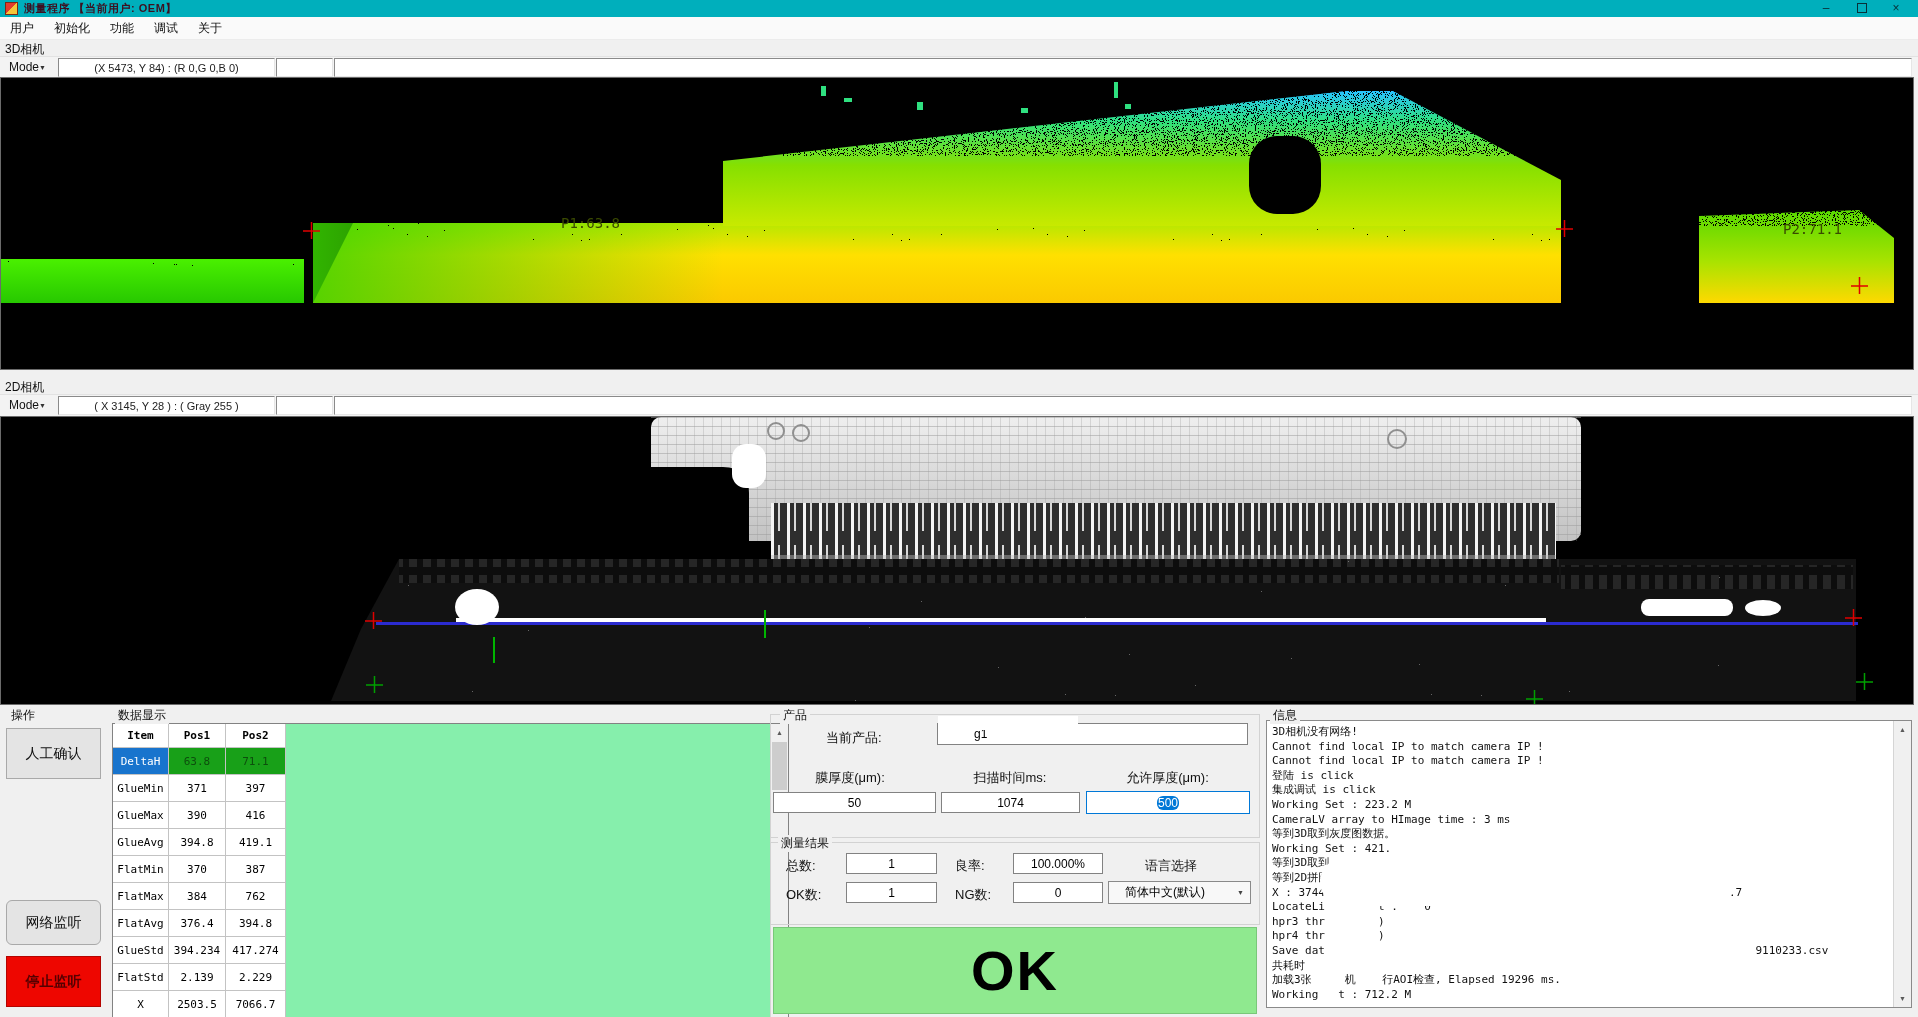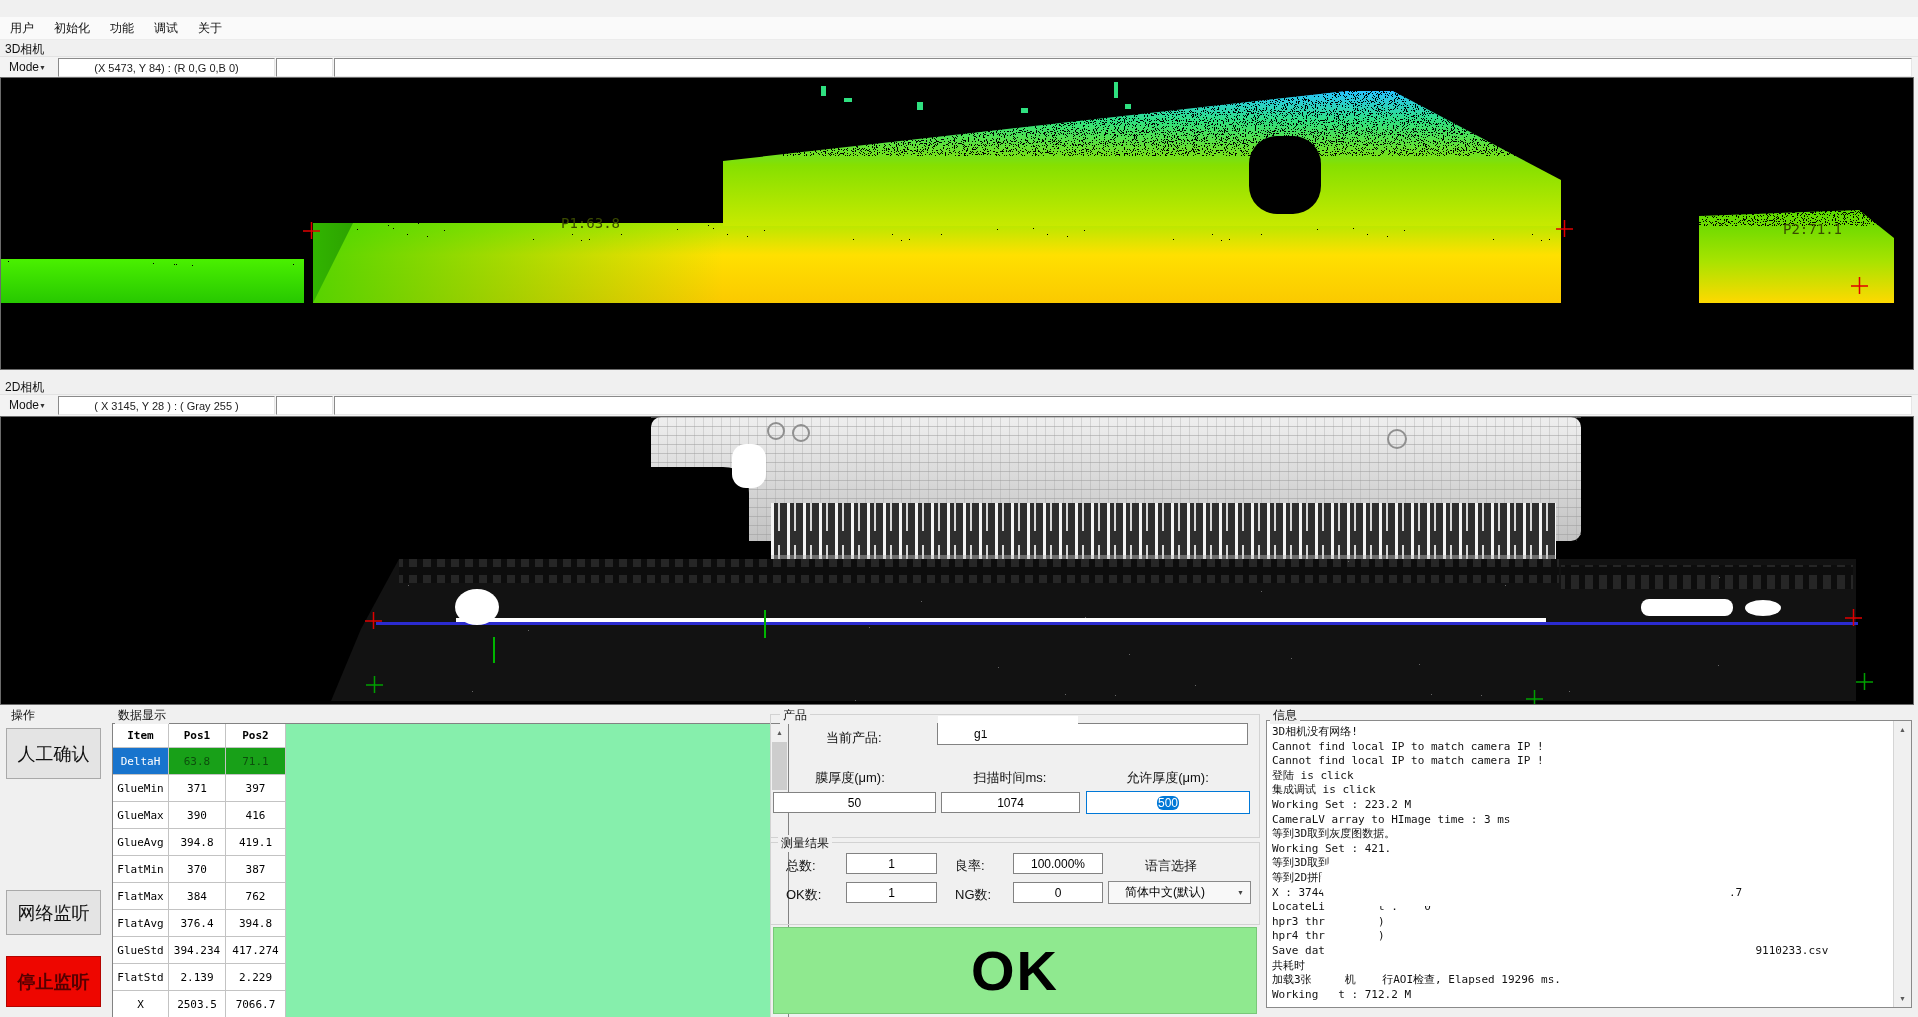--- a/index.html
+++ b/index.html
@@ -31,21 +31,21 @@
   .camframe{left:0;width:1914px;background:#000;border:1px solid #6b6b6b;box-sizing:border-box;overflow:hidden;}
   #img3d{top:77px;height:293px;}
   #img2d{top:416px;height:289px;}
   svg{display:block;}
 
   
   #bottom{left:0;top:705px;width:1918px;height:312px;background:#f0f0f0;}
   .grouplabel{font-size:12px;color:#111;background:#f0f0f0;padding:0 3px;z-index:3;}
   .groupbox{border:1px solid #d2d2d2;background:transparent;}
 
-  .btn{background:#e4e4e4;border:1px solid #a9a9a9;display:flex;align-items:center;justify-content:center;font-size:18px;color:#111;}
+  .btn{background:#e4e4e4;border:1px solid #a9a9a9;display:flex;align-items:center;justify-content:center;font-size:14px;color:#111;}
   #btn-stop{background:#ee0600;color:#550000;border-color:#b40400;font-weight:bold;}
 
   
   #table-wrap{left:112px;top:18px;width:677px;height:370px;background:#86efac;border:1px solid #828282;box-sizing:border-box;overflow:hidden;}
   .trow{position:relative;height:27px;}
   .thead{height:24px;font-weight:bold;}
   .tcell{position:absolute;top:0;height:100%;background:#fff;border-right:1px solid #c3c3c3;border-bottom:1px solid #c3c3c3;
          display:flex;align-items:center;justify-content:center;font-family:"DejaVu Sans Mono","Liberation Mono",monospace;font-size:11px;box-sizing:border-box;}
   .c0{left:0;width:56px;} .c1{left:56px;width:57px;} .c2{left:113px;width:60px;}
   .trow.hl .c0{background:#1874cd;color:#fff;}
@@ -68,20 +68,33 @@
   #log-box{background:#fff;border:1px solid #8a8a8a;box-sizing:border-box;overflow:hidden;}
   #log-lines{position:absolute;left:5px;top:4px;right:20px;bottom:2px;}
   .log-line{white-space:pre;font-family:"DejaVu Sans Mono","Liberation Mono",monospace;font-size:11px;line-height:14.6px;color:#111;}
   .redact{position:absolute;background:#fff;z-index:5;}
 </style>
 </head>
 <body>
 
 <div id="page">
 
+  <div id="titlebar" class="abs">
+    <div id="app-icon"></div>
+    <div id="title-text">测量程序 【当前用户: OEM】</div>
+    <div id="btn-min" class="wbtn">
+        <span>–</span>
+      </div>
+    <div id="btn-max" class="wbtn">
+        <span class="max-glyph"></span>
+      </div>
+    <div id="btn-close" class="wbtn">
+        <span>×</span>
+      </div>
+  </div>
 
   <div id="menubar" class="abs">
       <div class="menu-item">用户</div>
       <div class="menu-item">初始化</div>
       <div class="menu-item">功能</div>
       <div class="menu-item">调试</div>
       <div class="menu-item">关于</div>
     </div>
 
   <div class="abs section-label" style="left:5px;top:41px;">3D相机</div>
@@ -258,21 +271,21 @@
       </g>
     </svg>
   </div>
 
   <div id="bottom" class="abs">
 
     <div class="abs grouplabel" style="left:8px;top:2px;">操作</div>
     <div class="abs btn" style="left:6px;top:23px;width:93px;height:49px;">
         <span>人工确认</span>
       </div>
-    <div class="abs btn" style="left:6px;top:185px;width:93px;height:43px;">
+    <div class="abs btn" style="left:6px;top:195px;width:93px;height:43px;border-radius:6px;">
         <span>网络监听</span>
       </div>
     <div class="abs btn" id="btn-stop" style="left:6px;top:251px;width:93px;height:49px;">
         <span>停止监听</span>
       </div>
 
     <div class="abs grouplabel" style="left:115px;top:2px;">数据显示</div>
     <div id="table-wrap" class="abs">
       <div id="thead" class="trow thead">
           <div class="tcell c0">Item</div>

